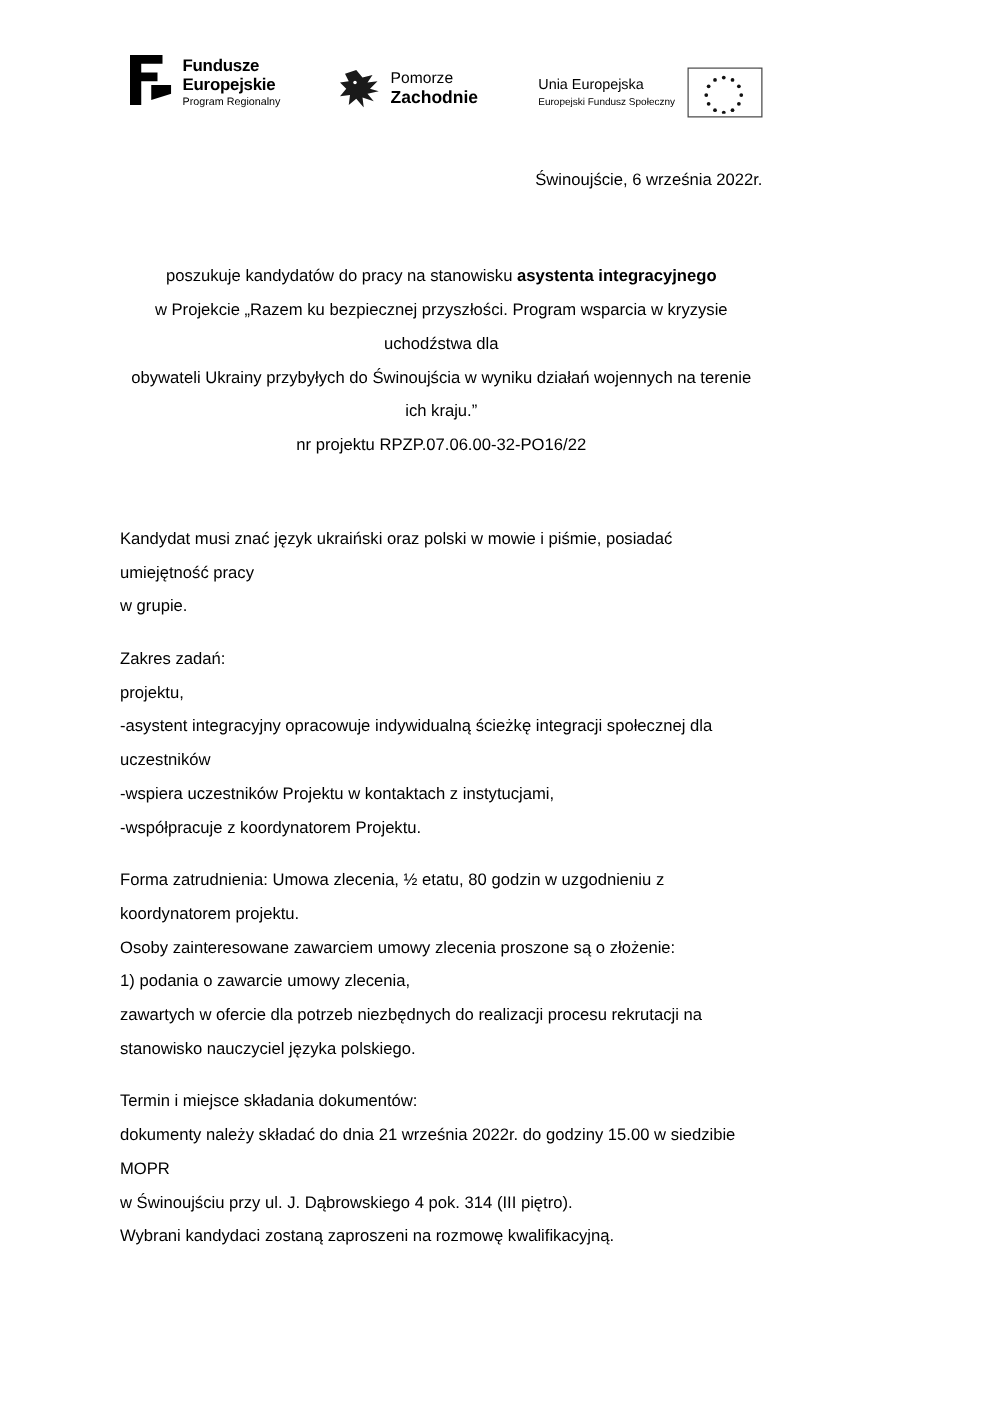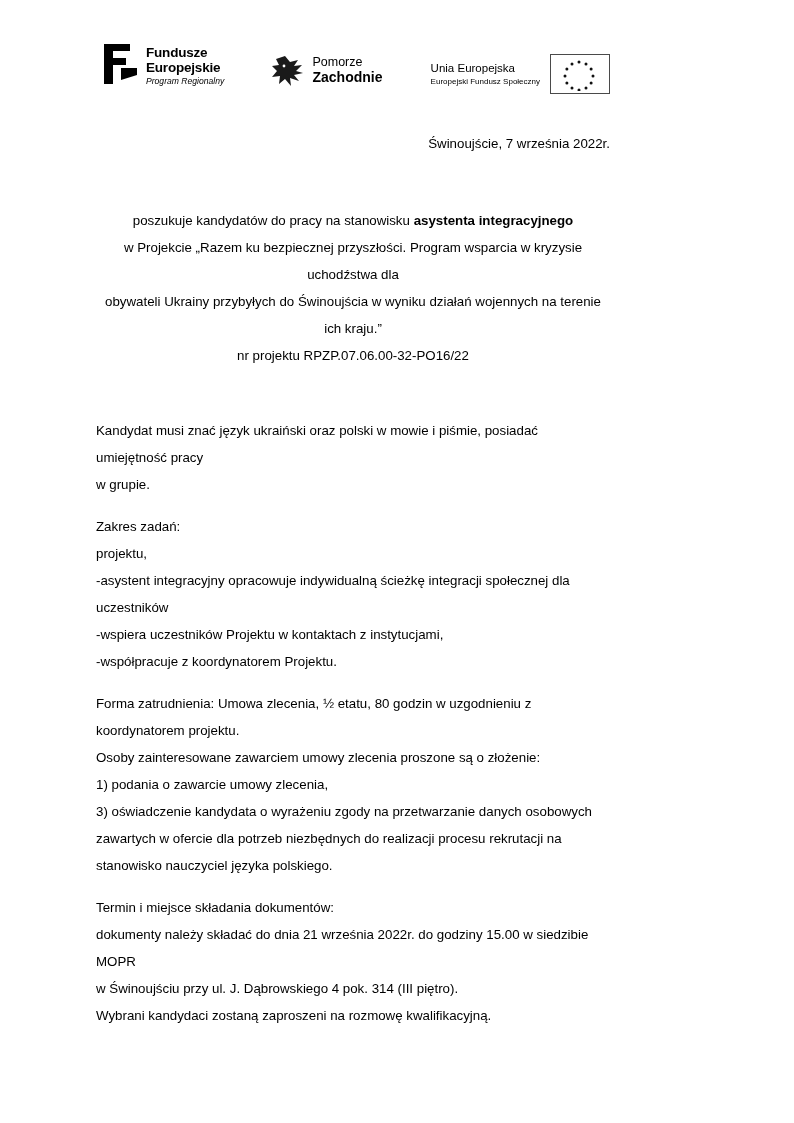--- a/index.html
+++ b/index.html
@@ -53,21 +53,20 @@
     font-weight: bold;
     letter-spacing: -0.2px;
     display: block;
     color: #000;
   }
   .fe-text .l3 {
     font-size: 8.6px;
     display: block;
     margin-top: 2px;
     color: #000;
-    font-style: italic;
   }
 
   
   .pz-logo {
     display: flex;
     align-items: center;
     gap: 6px;
     margin-top: 12px;
   }
   .pz-mark {
@@ -206,21 +205,21 @@
             <circle cx="21" cy="8.9" r="1.5"></circle>
           </g>
         </svg>
       </span>
     </div>
 
   </div>
 
   <div class="content">
 
-    <div class="date-line">Świnoujście, 7 września 2022r.</div>
+    <div class="date-line">Świnoujście, 6 września 2022r.</div>
 
     <div class="intro">
       <span class="ln"><span>poszukuje kandydatów do pracy na stanowisku </span><b>asystenta integracyjnego</b></span>
       <span class="ln">w Projekcie „Razem ku bezpiecznej przyszłości. Program wsparcia w kryzysie uchodźstwa dla</span>
       <span class="ln">obywateli Ukrainy przybyłych do Świnoujścia w wyniku działań wojennych na terenie ich kraju.”</span>
       <span class="ln">nr projektu RPZP.07.06.00-32-PO16/22</span>
     </div>
 
     <div class="block" style="margin-top:48px;">
       <span class="ln">Kandydat musi znać język ukraiński oraz polski w mowie i piśmie, posiadać umiejętność pracy</span>
@@ -232,21 +231,20 @@
       <span class="ln">projektu,</span>
       <span class="ln">-asystent integracyjny opracowuje indywidualną ścieżkę integracji społecznej dla uczestników</span>
       <span class="ln">-wspiera uczestników Projektu w kontaktach z instytucjami,</span>
       <span class="ln">-współpracuje z koordynatorem Projektu.</span>
     </div>
 
     <div class="block">
       <span class="ln">Forma zatrudnienia: Umowa zlecenia, ½ etatu, 80 godzin w uzgodnieniu z koordynatorem projektu.</span>
       <span class="ln">Osoby zainteresowane zawarciem umowy zlecenia proszone są o złożenie:</span>
       <span class="ln">1) podania o zawarcie umowy zlecenia,</span>
-      <span class="ln">3) oświadczenie kandydata o wyrażeniu zgody na przetwarzanie danych osobowych</span>
       <span class="ln">zawartych w ofercie dla potrzeb niezbędnych do realizacji procesu rekrutacji na</span>
       <span class="ln">stanowisko nauczyciel języka polskiego.</span>
     </div>
 
     <div class="block">
       <span class="ln">Termin i miejsce składania dokumentów:</span>
       <span class="ln">dokumenty należy składać do dnia 21 września 2022r. do godziny 15.00 w siedzibie MOPR</span>
       <span class="ln">w Świnoujściu przy ul. J. Dąbrowskiego 4 pok. 314 (III piętro).</span>
       <span class="ln">Wybrani kandydaci zostaną zaproszeni na rozmowę kwalifikacyjną.</span>
     </div>

